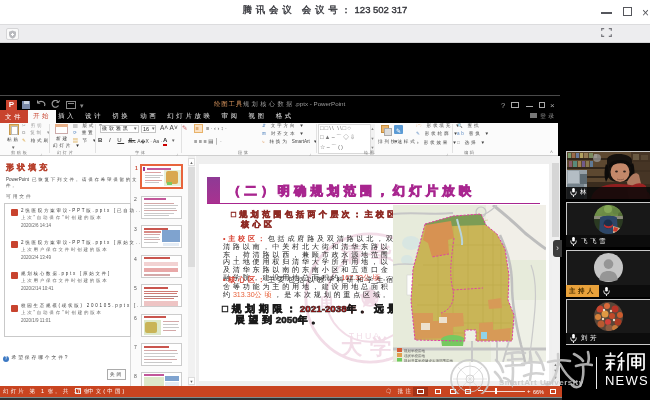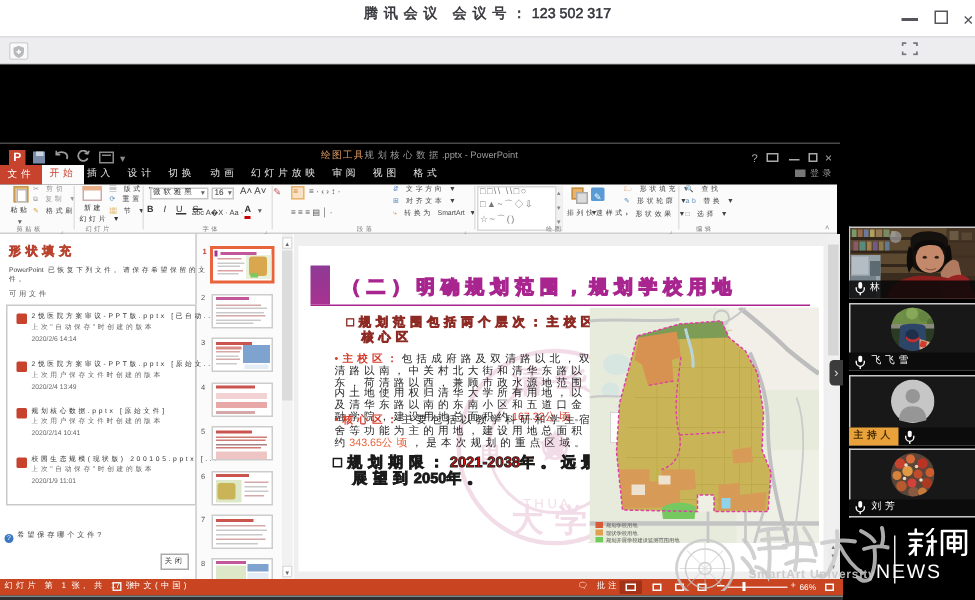--- a/index.html
+++ b/index.html
@@ -249,28 +249,28 @@
  <path d="M70 58 l3.5 7.5 8 .8 -6 5.5 1.8 8 -7.3-4.3 -7.3 4.3 1.8-8 -6-5.5 8-.8 Z" fill="#d898b8"></path>
  <text x="70" y="32" font-size="22" fill="#d898b8" text-anchor="middle" font-weight="bold" letter-spacing="8">清华</text>
  <text x="70" y="128" font-size="22" fill="#d898b8" text-anchor="middle" font-weight="bold" letter-spacing="8">大学</text>
  <text x="18" y="78" font-size="15" fill="#d898b8" font-weight="bold">自</text>
  <text x="106" y="78" font-size="15" fill="#d898b8" font-weight="bold">强</text>
  <text x="48" y="112" font-size="9" fill="#d898b8">T H U A</text>
  <text x="86" y="136" font-size="10" fill="#d898b8">~1911~</text>
 </svg>
 
 <div class="a" style="left:207px;top:177px;width:13px;height:26px;background:linear-gradient(180deg,#8e3a95,#a83290)"></div>
-<div class="a cj" style="left:228px;top:184.5px;font-size:12.4px;font-weight:bold;color:#a8258f;letter-spacing:.33em;-webkit-text-stroke:.9px #a8258f">（二）明确规划范围，规划学校用地</div>
+<div class="a cj" style="left:228px;top:184.5px;font-size:12.4px;font-weight:bold;color:#a8258f;letter-spacing:.33em;-webkit-text-stroke:.9px #a8258f">（二）明确规划范围，幻灯片放映</div>
 <div class="a" style="left:207px;top:202.5px;width:333px;height:1.2px;background:#a8258f"></div>
 
 <div class="a cj" style="left:231px;top:209.5px;font-size:8.2px;font-weight:bold;color:#8e2a24;-webkit-text-stroke:.5px #8e2a24;line-height:1.28">□规划范围包括两个层次：主校区和<br><span style="margin-left:10px">核心区</span></div>
 <div class="a cj" style="left:223px;top:236px;font-size:7.1px;color:#222;line-height:1.1;width:176px">
 <span style="color:#d63a2a;font-weight:bold">•主校区：</span>包括成府路及双清路以北，双清路以南，中关村北大街和清华东路以东，荷清路以西，兼顾市政水源地范围内土地使用权归清华大学所有用地，以及清华东路以南的东南小区和五道口金融学院，建设用地总面积约<i class="lt" style="color:#d63a2a">167.32</i><span style="color:#d63a2a">公顷</span>。</div>
 <div class="a cj" style="left:223px;top:276.5px;font-size:7.1px;color:#222;line-height:1.1;width:176px">
-<span style="color:#d63a2a;font-weight:bold">•核心区：</span>主要包括以教学科研和学生宿舍等功能为主的用地，建设用地总面积约<i class="lt" style="color:#e8633c">343.65</i><span style="color:#e8633c">公顷</span>，是本次规划的重点区域。</div>
+<span style="color:#d63a2a;font-weight:bold">•核心区：</span>主要包括以教学科研和学生宿舍等功能为主的用地，建设用地总面积约<i class="lt" style="color:#e8633c">313.30</i><span style="color:#e8633c">公顷</span>，是本次规划的重点区域。</div>
 <div class="a cj" style="left:222px;top:302.5px;font-size:9.8px;font-weight:bold;color:#1a1a1a;-webkit-text-stroke:.6px #1a1a1a;line-height:1.22">□规划期限：<i class="lt" style="color:#e50e0e">2021-2038</i><span style="color:#e50e0e">年。</span>远景<br><span style="margin-left:13px">展望到<i class="lt">2050</i>年。</span></div>
 
 <svg class="a" style="left:393px;top:205px" width="153" height="157" viewBox="0 0 153 157">
  <rect width="153" height="157" fill="#e7ebdb"></rect>
  <rect x="93" y="0" width="60" height="55" fill="#f1efe8"></rect>
  <rect x="98" y="95" width="55" height="62" fill="#eef0e6"></rect>
  <ellipse cx="18" cy="38" rx="9" ry="7" fill="#d8e6e2"></ellipse>
  <ellipse cx="14" cy="55" rx="6" ry="5" fill="#d8e6e2"></ellipse>
  <ellipse cx="24" cy="68" rx="5" ry="4" fill="#dbe7e0"></ellipse>
  <rect x="14" y="70" width="12" height="20" fill="#fdfdfb" stroke="#ccc" stroke-width=".5"></rect>
@@ -469,21 +469,21 @@
 <div class="a cj" style="left:581px;top:335px;font-size:6.5px;color:#fff">刘芳</div>
 
 <div class="a" style="left:553px;top:240px;width:9px;height:17px;background:#3c3c3c;border-radius:3px 0 0 3px;color:#ddd;font-size:9px;line-height:16px;text-align:center">›</div>
 
 <div class="a" style="left:595.5px;top:357px;width:1.5px;height:32px;background:rgba(255,255,255,.92)"></div>
 <svg class="a" style="left:605px;top:352px" width="42" height="19" viewBox="0 0 42 19" stroke="#fff" fill="none" stroke-width="1.7" stroke-linecap="round">
  <path d="M1 4 H10 M5.5 1 V4 M2 8 H9 M1.5 12 C3.5 11.4 7.5 11.4 9.5 12 M5.5 8 V18 M5.5 12 C4.5 14.5 3 16.5 1.5 17.5"></path>
  <path d="M13 5 C14.8 3.6 16.2 2 17 .5 M13.5 9 H19 M16.5 5.5 V18 M13 18 C14 15.5 14.6 13.5 14.8 12"></path>
  <path d="M23 2 V18 M23 2 H39 V16.5 C39 18 38.4 18 36.5 18 M27 6 H35.5 M27 10 H35.5 M27 6 V13.5 M35.5 6 V13.5 M27 13.5 H35.5 M31.2 3.5 V16"></path>
 </svg>
-<div class="a" style="left:584px;top:373px;font-size:13px;color:#fff;letter-spacing:1.2px">NEWS</div>
+<div class="a" style="left:605px;top:373px;font-size:13px;color:#fff;letter-spacing:1.2px">NEWS</div>
 
 <svg class="a" style="left:448px;top:346px;opacity:.85" width="145" height="48" viewBox="0 0 145 48" fill="none" stroke="#c9c9c9">
  <circle cx="22" cy="33" r="19" stroke-width="1.8"></circle>
  <circle cx="22" cy="33" r="13" stroke-width="1"></circle>
  <circle cx="22" cy="33" r="4" stroke-width="1"></circle>
  <path d="M22 16 V50 M5 33 H39 M10 21 L34 45 M34 21 L10 45" stroke-width=".7" opacity=".7"></path>
 
  <g stroke-width="2.6" stroke-linecap="round">
   <path d="M48 14 C52 18 54 22 55 26 M47 26 C51 30 53 33 54 36 M58 8 C66 6 72 6 77 7 M60 14 C66 13 70 13 74 13 M58 20 C65 19 71 19 76 19 M64 8 C65 18 66 28 64 38 C62 34 58 32 56 32"></path>
   <path d="M82 6 C84 14 84 24 82 34 M74 18 C80 16 88 16 94 17 M88 6 C92 12 95 18 96 24 M76 30 C82 27 90 27 95 28"></path>

